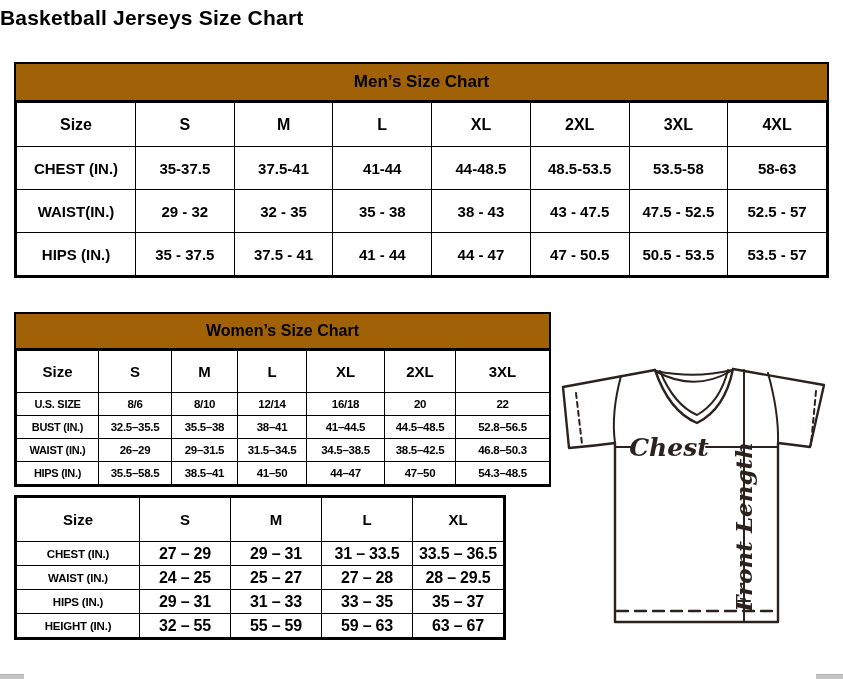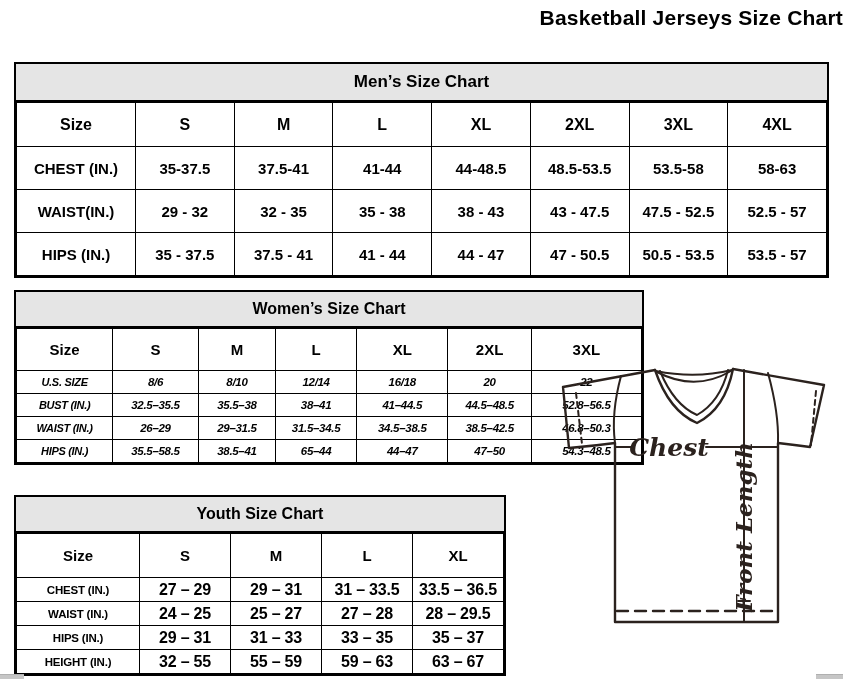--- a/index.html
+++ b/index.html
@@ -6,45 +6,45 @@
   body{
     position:relative;
     width:843px;height:679px;
     background:#ffffff;
     overflow:hidden;
     font-family:"Liberation Sans", sans-serif;
     color:#000;
   }
   .page-title{
     position:absolute;left:0;top:6px;width:843px;
-    text-align:right;font-size:21px;font-weight:bold;
+    text-align:left;font-size:21px;font-weight:bold;
     letter-spacing:0.2px;
   }
   .tbl-wrap{position:absolute;border:2px solid #000;background:#fff;box-sizing:border-box;}
   .tbl-caption{
-    background:#e5e5e5;border-bottom:2px solid #000;
+    background:#a16207;border-bottom:2px solid #000;
     text-align:right;font-weight:bold;
     display:flex;align-items:center;justify-content:center;
   }
   table{border-collapse:collapse;table-layout:fixed;width:100%;}
   td,th{border:1px solid #000;text-align:center;font-weight:bold;padding:0;vertical-align:middle;overflow:hidden;}
   
   .men{left:14px;top:62px;width:815px;}
   .men .tbl-caption{height:36px;font-size:17px;}
   .men th{font-size:16px;}
   .men td{font-size:15px;}
   .men tr.hdr{height:44px;}
   .men tr.row{height:43px;}
   
-  .women{left:14px;top:290px;width:630px;}
+  .women{left:14px;top:312px;width:537px;}
   .women .tbl-caption{height:34px;font-size:16px;}
   .women th{font-size:15px;}
   .women tr.hdr{height:42px;}
   .women tr.row{height:23px;}
-  .women td{font-size:11.5px;letter-spacing:-0.3px;font-style:italic;}
+  .women td{font-size:11.5px;letter-spacing:-0.3px;}
   .women td.lbl{font-size:11px;}
   
   .youth{left:14px;top:495px;width:492px;}
   .youth .tbl-caption{height:34px;font-size:16px;}
   .youth th{font-size:15px;}
   .youth tr.hdr{height:44px;}
   .youth tr.row{height:24px;}
   .youth td{font-size:16px;letter-spacing:-0.2px;}
   .youth td.lbl{font-size:11.5px;}
   
@@ -160,31 +160,30 @@
       <td>29–31.5</td>
       <td>31.5–34.5</td>
       <td>34.5–38.5</td>
       <td>38.5–42.5</td>
       <td>46.8–50.3</td>
     </tr>
     <tr class="row">
       <td class="lbl">HIPS (IN.)</td>
       <td>35.5–58.5</td>
       <td>38.5–41</td>
-      <td>65–44</td>
+      <td>41–50</td>
       <td>44–47</td>
       <td>47–50</td>
       <td>54.3–48.5</td>
     </tr>
   </tbody>
     </table>
 </div>
 
 <div class="tbl-wrap youth">
-  <div class="tbl-caption">Youth Size Chart</div>
   <table>
     <colgroup>
         <col style="width:123px">
       </colgroup>
     <tbody>
         <tr class="hdr">
       <th>Size</th>
       <th>S</th>
       <th>M</th>
       <th>L</th>

